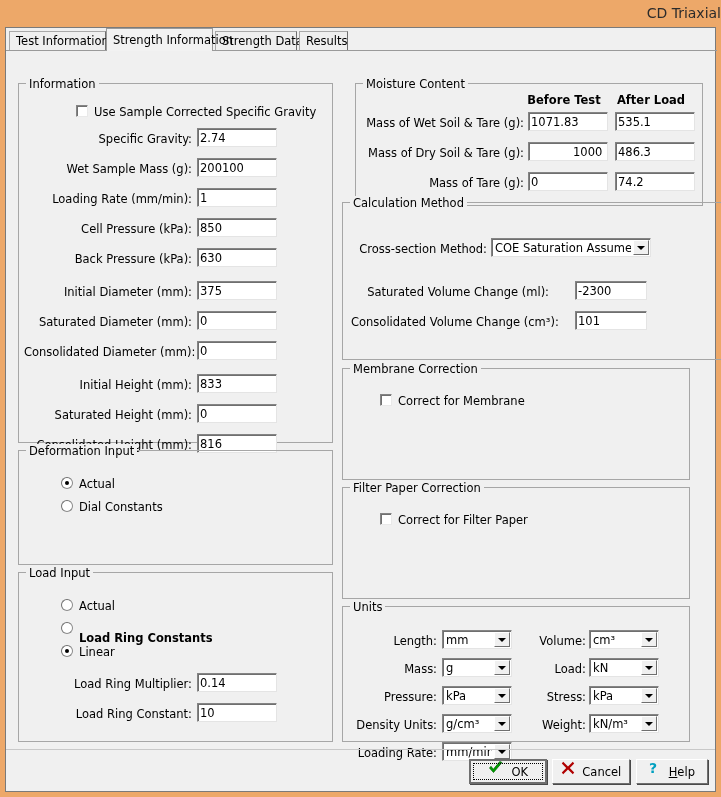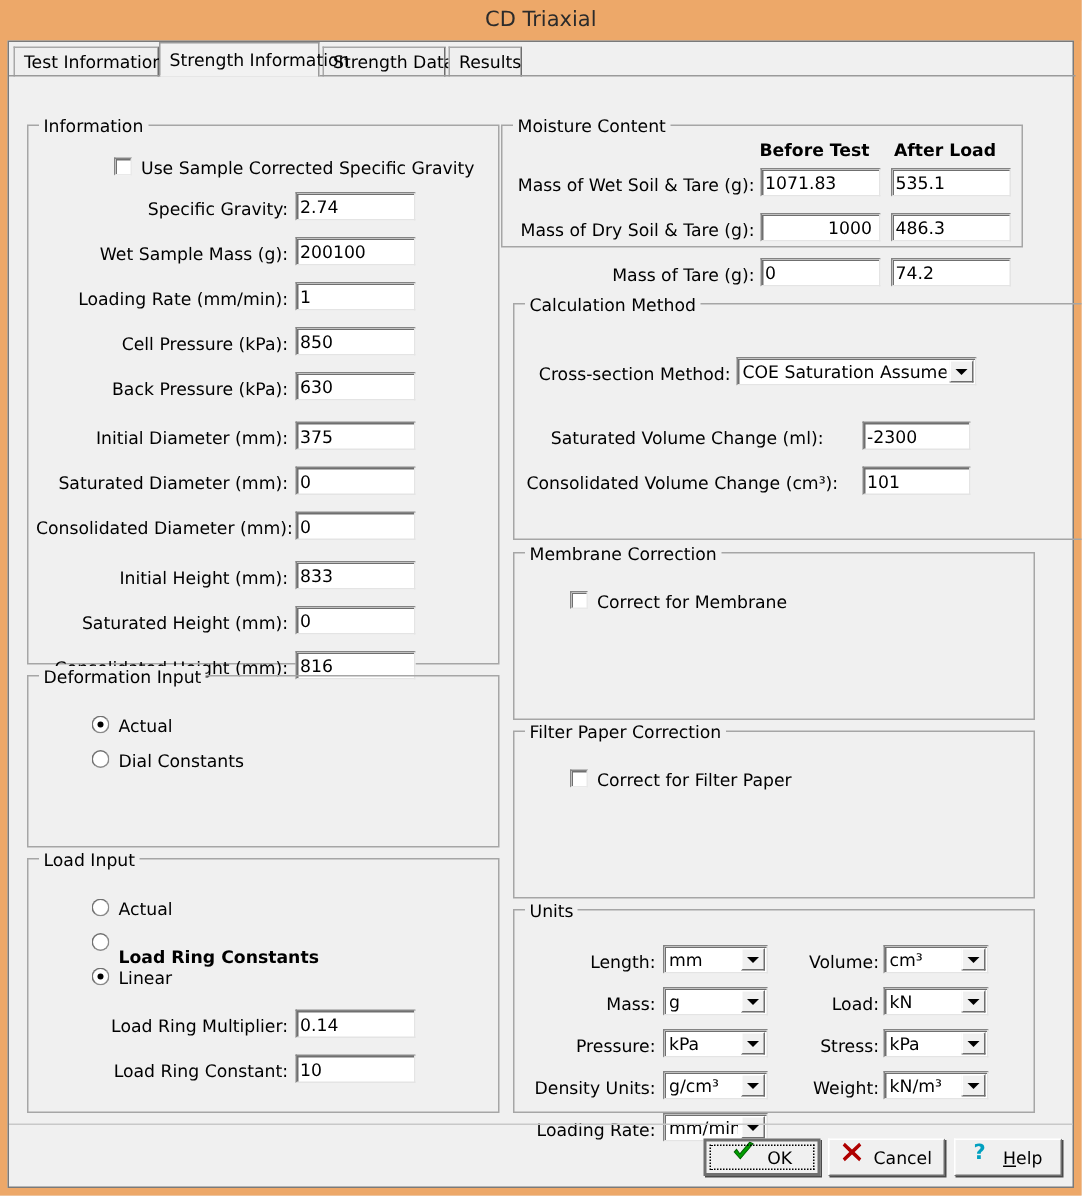--- a/index.html
+++ b/index.html
@@ -11,21 +11,21 @@
     color:#000;
     overflow:hidden;
   }
   .window{
     position:relative;width:721px;height:797px;
     background:#eda869;
     box-sizing:border-box;
   }
   .titlebar{
     height:27px;line-height:27px;
-    text-align:center;
+    text-align:right;
     font-size:14px;
     color:#2b2b2b;
     background:#eda869;
   }
   .client{
     position:absolute;left:5px;top:27px;
     width:711px;height:765px;
     background:#f0f0f0;
     border:1px solid #7a7a7a;
     box-sizing:border-box;
@@ -280,21 +280,21 @@
       <div class="rdo on" style="left:42px;top:72px;"></div>
       <div class="lbl" style="left:60px;top:72px;">Linear</div>
 
       <div class="lbl r" style="left:10px;top:104px;width:163px;">Load Ring Multiplier:</div>
       <div class="field" style="left:178px;top:100px;width:80px;height:19px;">0.14</div>
 
       <div class="lbl r" style="left:10px;top:134px;width:163px;">Load Ring Constant:</div>
       <div class="field" style="left:178px;top:130px;width:80px;height:19px;">10</div>
     </div>
 
-    <div class="group" style="left:328px;top:55px;width:348px;height:82px;">
+    <div class="group" style="left:349px;top:55px;width:348px;height:123px;">
       <div class="caption">Moisture Content</div>
 
       <div class="lbl b" style="left:171px;top:9px;width:74px;">Before Test</div>
       <div class="lbl b" style="left:258px;top:9px;width:74px;">After Load</div>
 
       <div class="lbl r" style="left:8px;top:32px;width:160px;">Mass of Wet Soil &amp; Tare (g):</div>
       <div class="field" style="left:172px;top:28px;width:80px;height:19px;">1071.83</div>
       <div class="field" style="left:259px;top:28px;width:80px;height:19px;">535.1</div>
 
       <div class="lbl r" style="left:8px;top:62px;width:160px;">Mass of Dry Soil &amp; Tare (g):</div>

